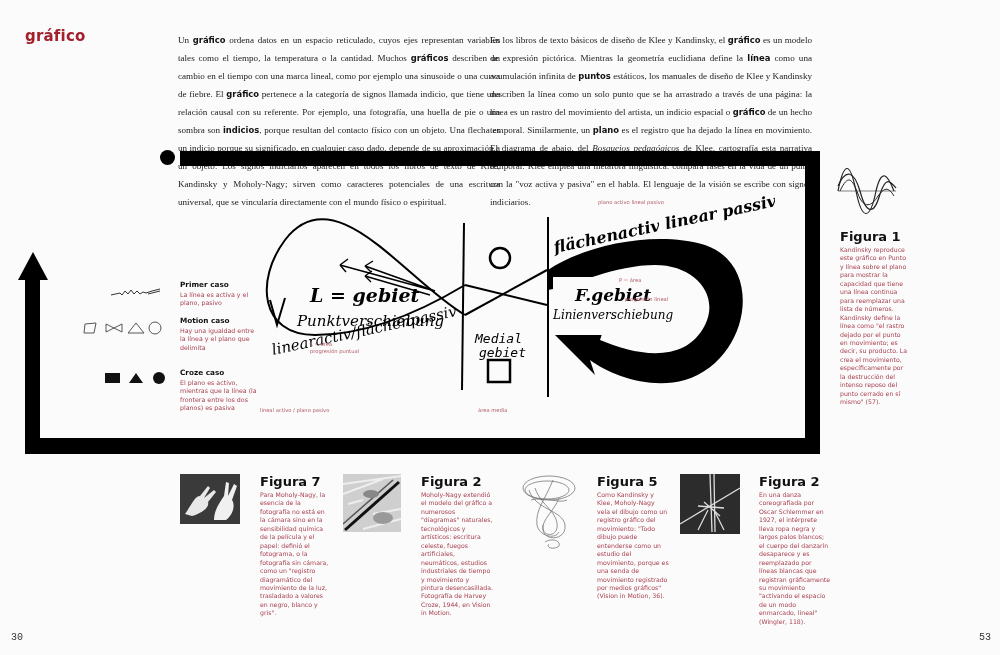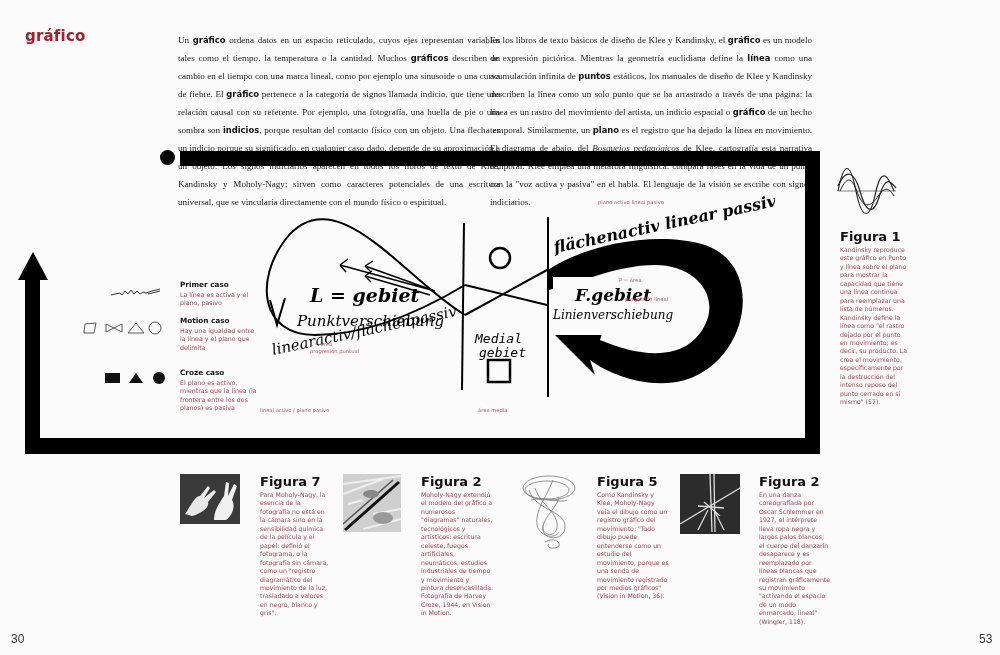--- a/index.html
+++ b/index.html
@@ -49,21 +49,21 @@
     position: absolute; font-family: "DejaVu Sans", sans-serif;
     font-size: 5.2px; color: #b25a66; line-height: 6.6px; white-space: nowrap;
   }
 
   
   .figure-caption { position: absolute; font-family: "DejaVu Sans", sans-serif; }
   .fig-title { font-size: 13px; font-weight: bold; color: #111; margin-bottom: 2px; }
   .fig-text { font-size: 6.2px; line-height: 8.45px; color: #a84050; }
   .fig-thumb { position: absolute; overflow: hidden; }
 
-  .page-num { position: absolute; top: 632px; font-family: Liberation Sans, sans-serif; font-size: 12px; color: #333; }
+  .page-num { position: absolute; top: 632px; font-family: Liberation Mono, monospace; font-size: 10px; color: #333; }
 </style>
 </head>
 <body>
 
 <div class="section-title">gráfico</div>
 
 <div id="col-left" class="body-col">Un <b>gráfico</b> ordena datos en un espacio reticulado, cuyos ejes representan variables tales como el tiempo, la temperatura o la cantidad. Muchos <b>gráficos</b> describen un cambio en el tiempo con una marca lineal, como por ejemplo una sinusoide o una curva de fiebre. El <b>gráfico</b> pertenece a la categoría de signos llamada indicio, que tiene una relación causal con su referente. Por ejemplo, una fotografía, una huella de pie o una sombra son <b>indicios</b>, porque resultan del contacto físico con un objeto. Una flecha es un indicio porque su significado, en cualquier caso dado, depende de su aproximación a un objeto. Los signos indiciarios aparecen en todos los libros de texto de Klee, Kandinsky y Moholy-Nagy; sirven como caracteres potenciales de una escritura universal, que se vincularía directamente con el mundo físico o espiritual.</div>
 <div id="col-right" class="body-col">En los libros de texto básicos de diseño de Klee y Kandinsky, el <b>gráfico</b> es un modelo de expresión pictórica. Mientras la geometría euclidiana define la <b>línea</b> como una acumulación infinita de <b>puntos</b> estáticos, los manuales de diseño de Klee y Kandinsky describen la línea como un solo punto que se ha arrastrado a través de una página: la línea es un rastro del movimiento del artista, un indicio espacial o <b>gráfico</b> de un hecho temporal. Similarmente, un <b>plano</b> es el registro que ha dejado la línea en movimiento. El diagrama de abajo, del <i>Bosquejos pedagógicos</i> de Klee, cartografía esta narrativa temporal: Klee emplea una metáfora lingüística: compara fases en la vida de un punto con la "voz activa y pasiva" en el habla. El lenguaje de la visión se escribe con signos indiciarios.</div>
 
 <div id="start-dot"></div>

